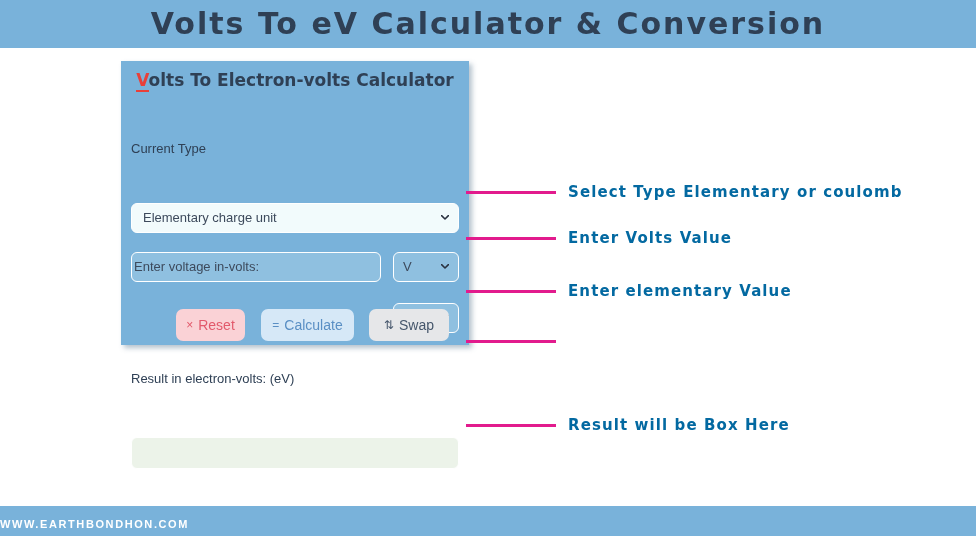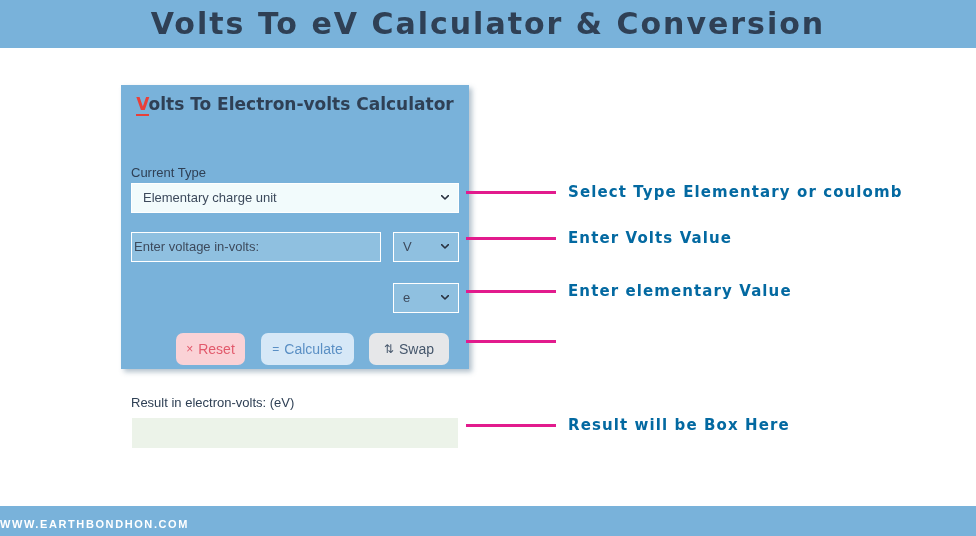--- a/index.html
+++ b/index.html
@@ -52,21 +52,21 @@
     font-weight: bold;
     color: #ffffff;
     letter-spacing: 1.6px;
     white-space: nowrap;
   }
 
   
   #calc-card {
     position: absolute;
     left: 121px;
-    top: 85px;
+    top: 61px;
     width: 348px;
     height: 284px;
     background: #79b2da;
     box-shadow: 3px 3px 5px rgba(90,120,145,0.45);
     box-sizing: border-box;
   }
 
   #card-title {
     position: absolute;
     left: 0;
@@ -102,25 +102,26 @@
     position: absolute;
     left: 10px;
     height: 30px;
   }
   #row-type   { top: 98px;  width: 328px; }
   #row-volts  { top: 147px; width: 328px; }
   #row-charge { top: 198px; width: 328px; }
 
   .sel-full, .inp, .sel-unit, .result-box {
     box-sizing: border-box;
-    border-radius: 0;
+    border-radius: 6px;
     font-family: "Liberation Sans", sans-serif;
     font-size: 13px;
     color: #3d4a5c;
     outline: none;
+    margin-top: 44px;
   }
 
   
   .sel-full {
     position: absolute;
     left: 0; top: 0;
     width: 328px;
     height: 30px;
     background: #f2fbfc;
     border: 1.5px solid #ffffff;

